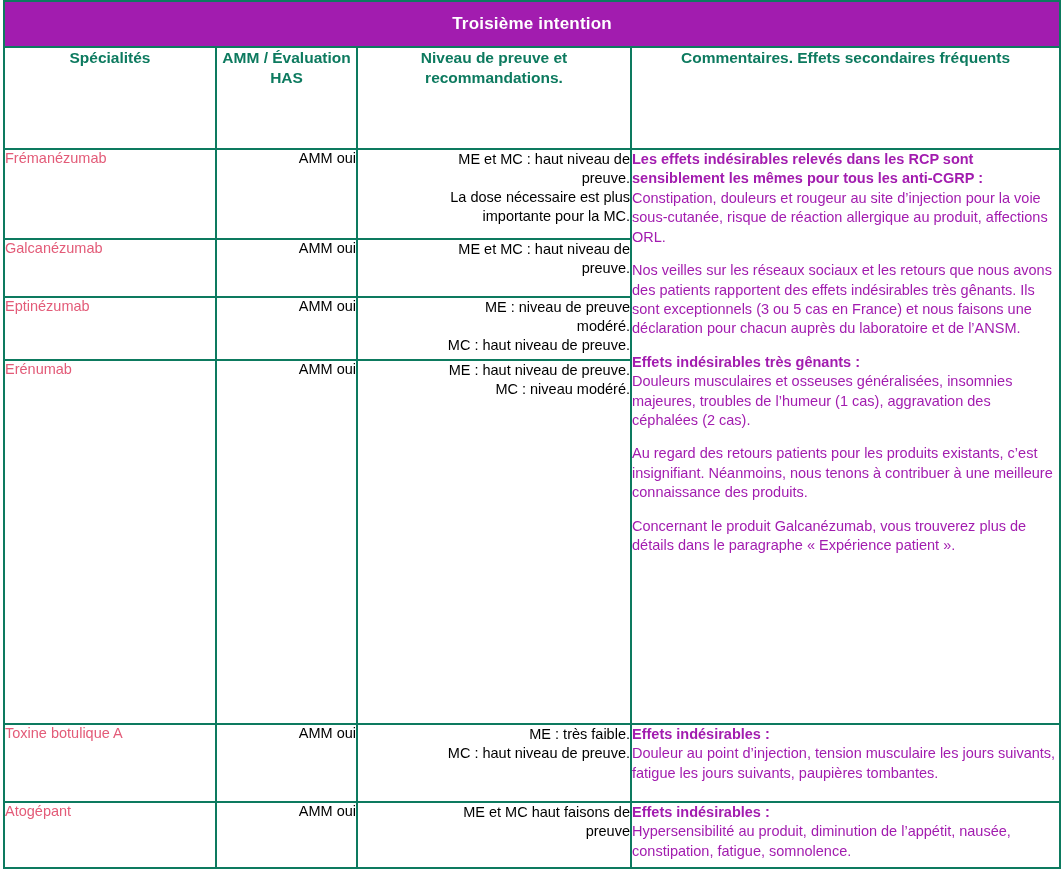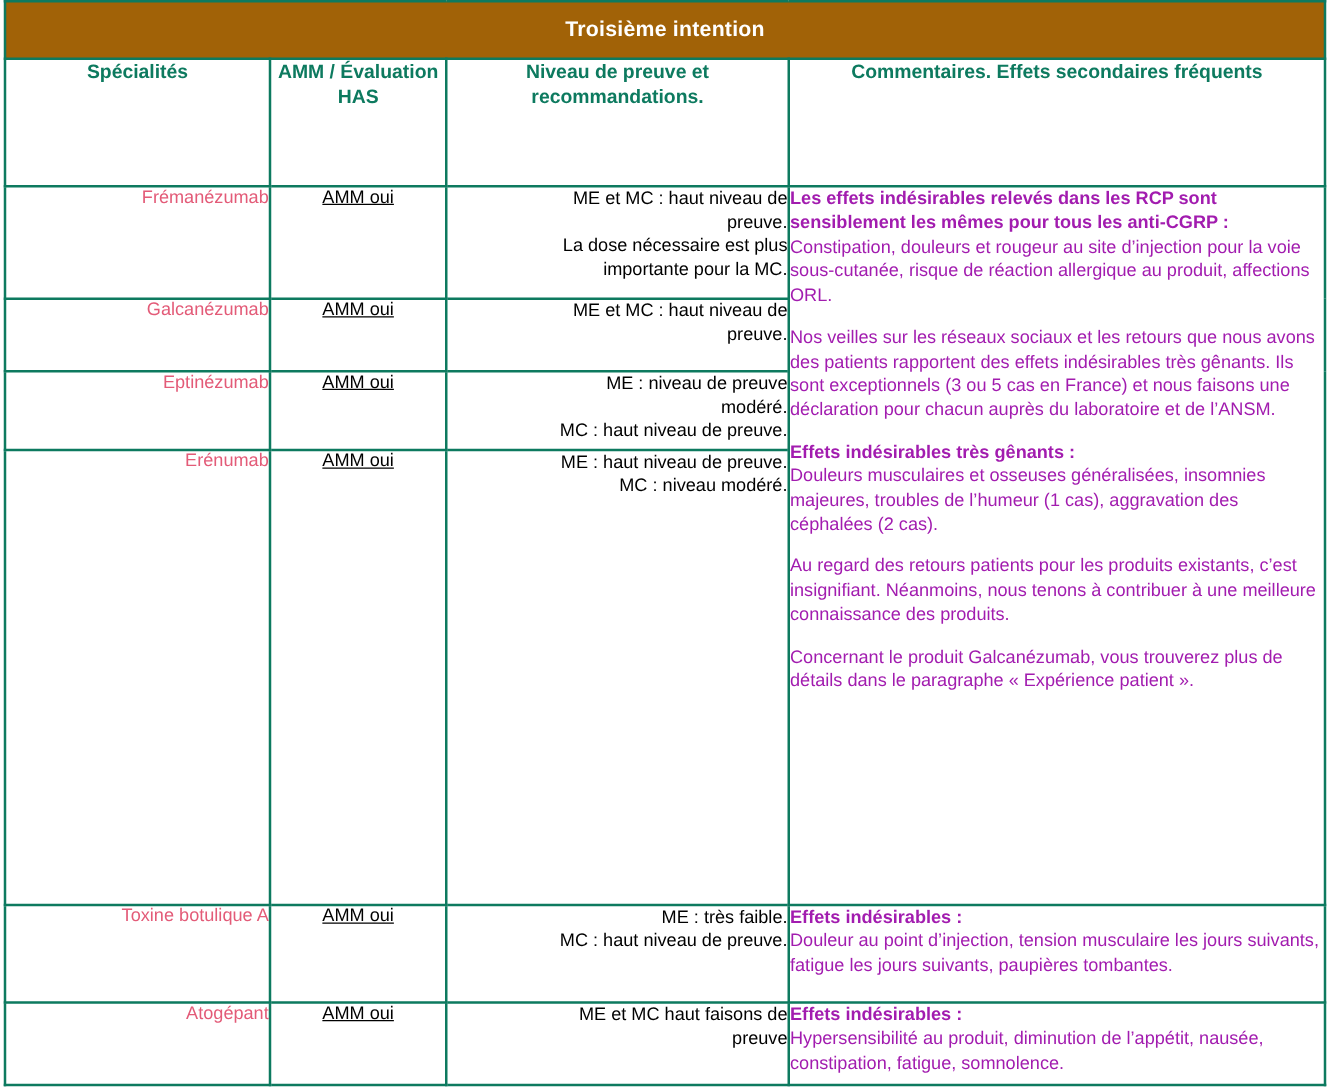--- a/index.html
+++ b/index.html
@@ -30,21 +30,21 @@
   }
 
   table.tbl td, table.tbl th {
     border: 2px solid #0d7a5f;
     vertical-align: top;
     padding: 0;
   }
 
   
   .banner {
-    background-color: #a16207;
+    background-color: #a21caf;
     color: #ffffff;
     font-size: 17px;
     font-weight: bold;
     text-align: center;
     height: 44px;
     line-height: 44px;
     letter-spacing: .2px;
     border: 2px solid #0d7a5f;
     border-bottom-width: 3px;
     vertical-align: middle;
@@ -60,31 +60,30 @@
     line-height: 1.3;
     height: 100px;
     padding: 4px 6px;
   }
   .hdr.hdr-left   { text-align: center; }
 
   
   .c-spec {
     color: #e35b78;
     font-size: 14.5px;
-    text-align: right;
+    text-align: left;
     vertical-align: middle;
     padding: 4px 4px;
   }
   .c-amm {
     color: #000000;
     font-size: 14.5px;
-    text-align: center;
+    text-align: right;
     vertical-align: middle;
     padding: 4px 4px 4px 18px;
-    text-decoration: underline;
   }
   .c-niv {
     color: #000000;
     font-size: 14.5px;
     text-align: right;
     vertical-align: middle;
     line-height: 1.32;
     padding: 6px 6px 6px 10px;
   }
   .c-com {

